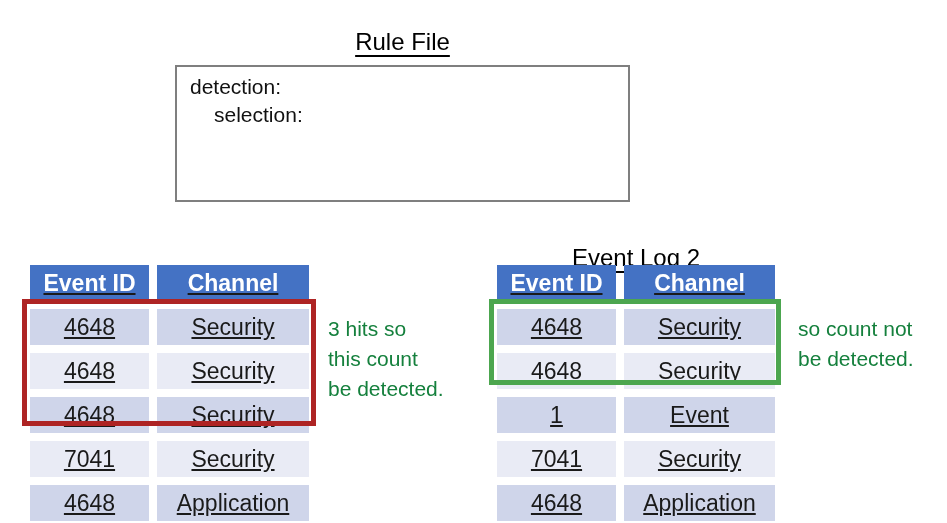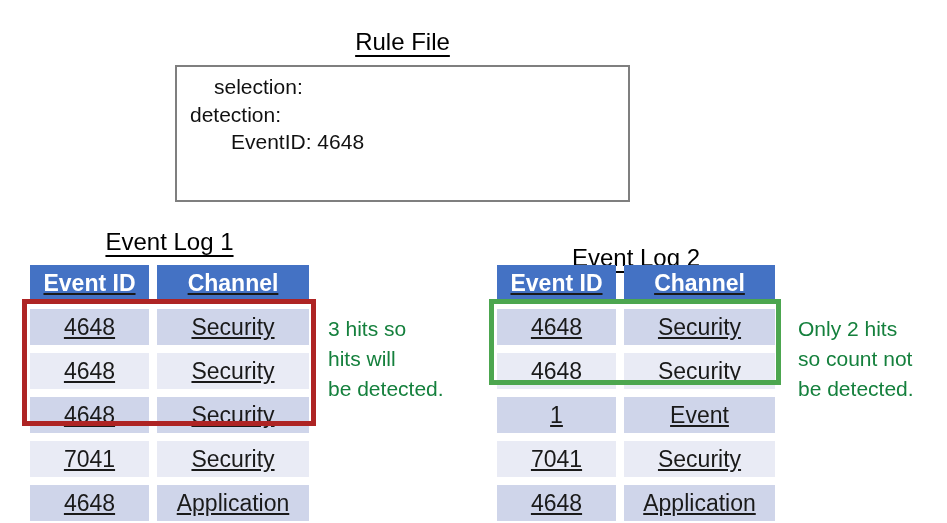--- a/index.html
+++ b/index.html
@@ -75,26 +75,24 @@
   #caption2 { left: 788px; }
 </style>
 </head>
 <body>
 
 <div id="canvas">
 
   <div class="title" id="rule-title">Rule File</div>
 
   <div id="rule-box">
+    <div class="code-line">detection:</div>
     <div class="code-line ind1">selection:</div>
-    <div class="code-line">detection:</div>
-    <div class="code-line ind2">EventID: 4648</div>
   </div>
 
-  <div class="title" id="log1-title">Event Log 1</div>
   <div class="title" id="log2-title">Event Log 2</div>
 
   <div class="etable" id="table1">
     <div class="cell th">Event ID</div>
     <div class="cell th">Channel</div>
 
     <div class="cell dark">4648</div>
     <div class="cell dark">Security</div>
 
     <div class="cell light">4648</div>
@@ -128,23 +126,22 @@
 
     <div class="cell dark">4648</div>
     <div class="cell dark">Application</div>
   </div>
 
   <div class="hbox" id="red-box"></div>
   <div class="hbox" id="green-box"></div>
 
   <div class="caption" id="caption1">
     <div>3 hits so</div>
-    <div>hits will</div>
+    <div>this count</div>
     <div>be detected.</div>
   </div>
 
   <div class="caption" id="caption2">
-    <div>Only 2 hits</div>
     <div>so count not</div>
     <div>be detected.</div>
   </div>
 
 </div>
 
 </body></html>

